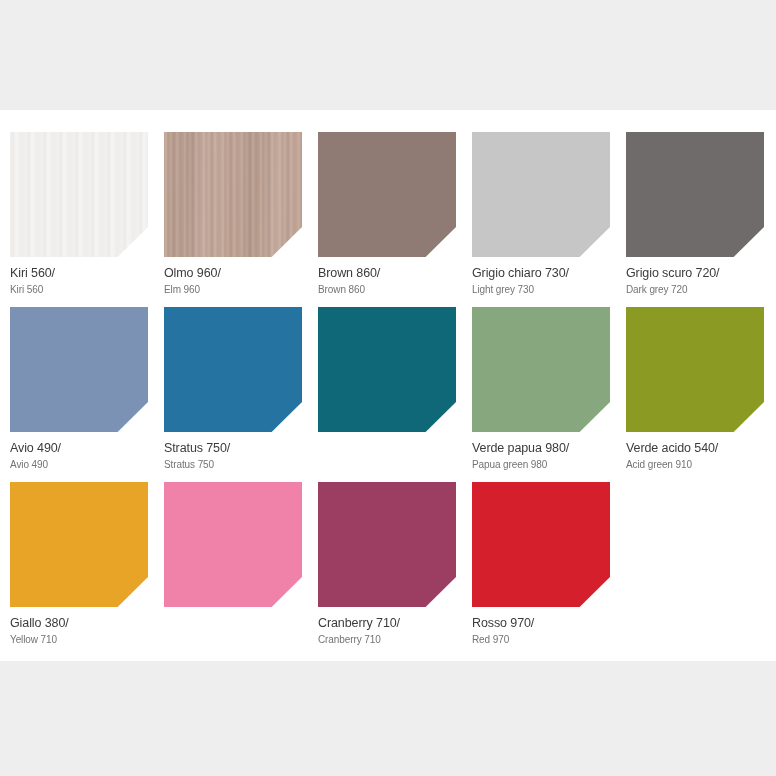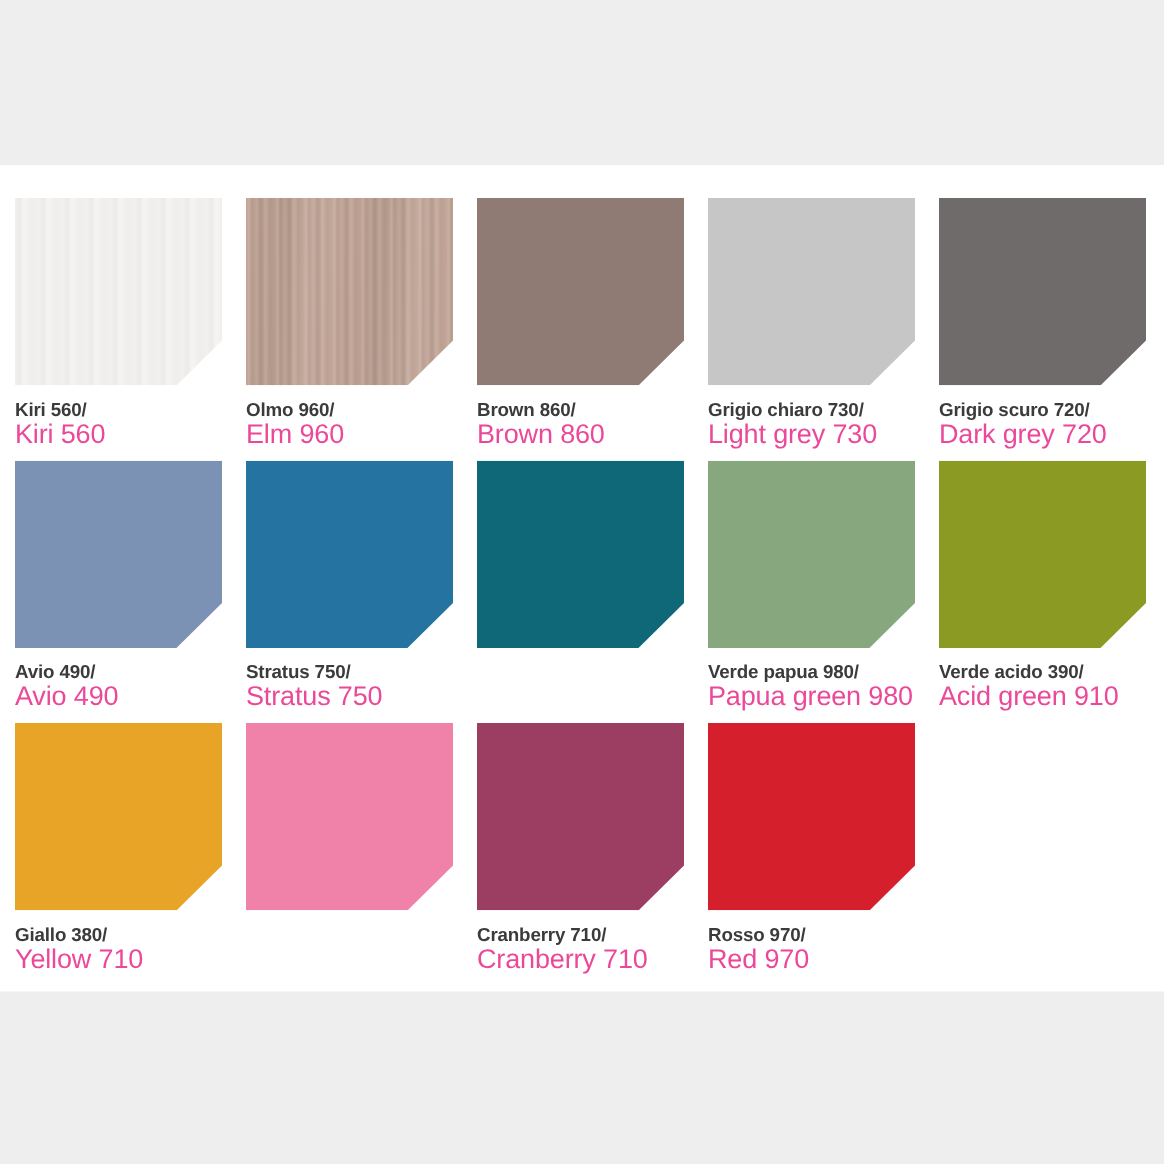--- a/index.html
+++ b/index.html
@@ -91,31 +91,31 @@
 
   .swatch-label {
     position: absolute;
     left: 0;
     top: 133px;
     width: 150px;
   }
 
   .label-it {
     font-size: 12.5px;
-    font-weight: bold;
+    font-weight: normal;
     color: #3b3b3b;
     line-height: 16px;
     letter-spacing: -0.1px;
     white-space: nowrap;
   }
 
   .label-en {
-    font-size: 18px;
+    font-size: 10px;
     font-weight: normal;
-    color: #ec4899;
+    color: #737373;
     line-height: 17px;
     letter-spacing: -0.1px;
     white-space: nowrap;
   }
 </style>
 </head>
 <body>
 
 <div id="panel">
   <div id="swatch-grid">
@@ -196,21 +196,21 @@
         <div class="swatch-label">
           <div class="label-it">Verde papua 980/</div>
           <div class="label-en">Papua green 980</div>
         </div>
       </div>
       <div class="swatch-cell">
         <div class="swatch-chip">
           <div class="fill" style="background: rgb(139, 154, 35);"></div>
         </div>
         <div class="swatch-label">
-          <div class="label-it">Verde acido 390/</div>
+          <div class="label-it">Verde acido 540/</div>
           <div class="label-en">Acid green 910</div>
         </div>
       </div>
       <div class="swatch-cell">
         <div class="swatch-chip">
           <div class="fill" style="background: rgb(232, 164, 39);"></div>
         </div>
         <div class="swatch-label">
           <div class="label-it">Giallo 380/</div>
           <div class="label-en">Yellow 710</div>

